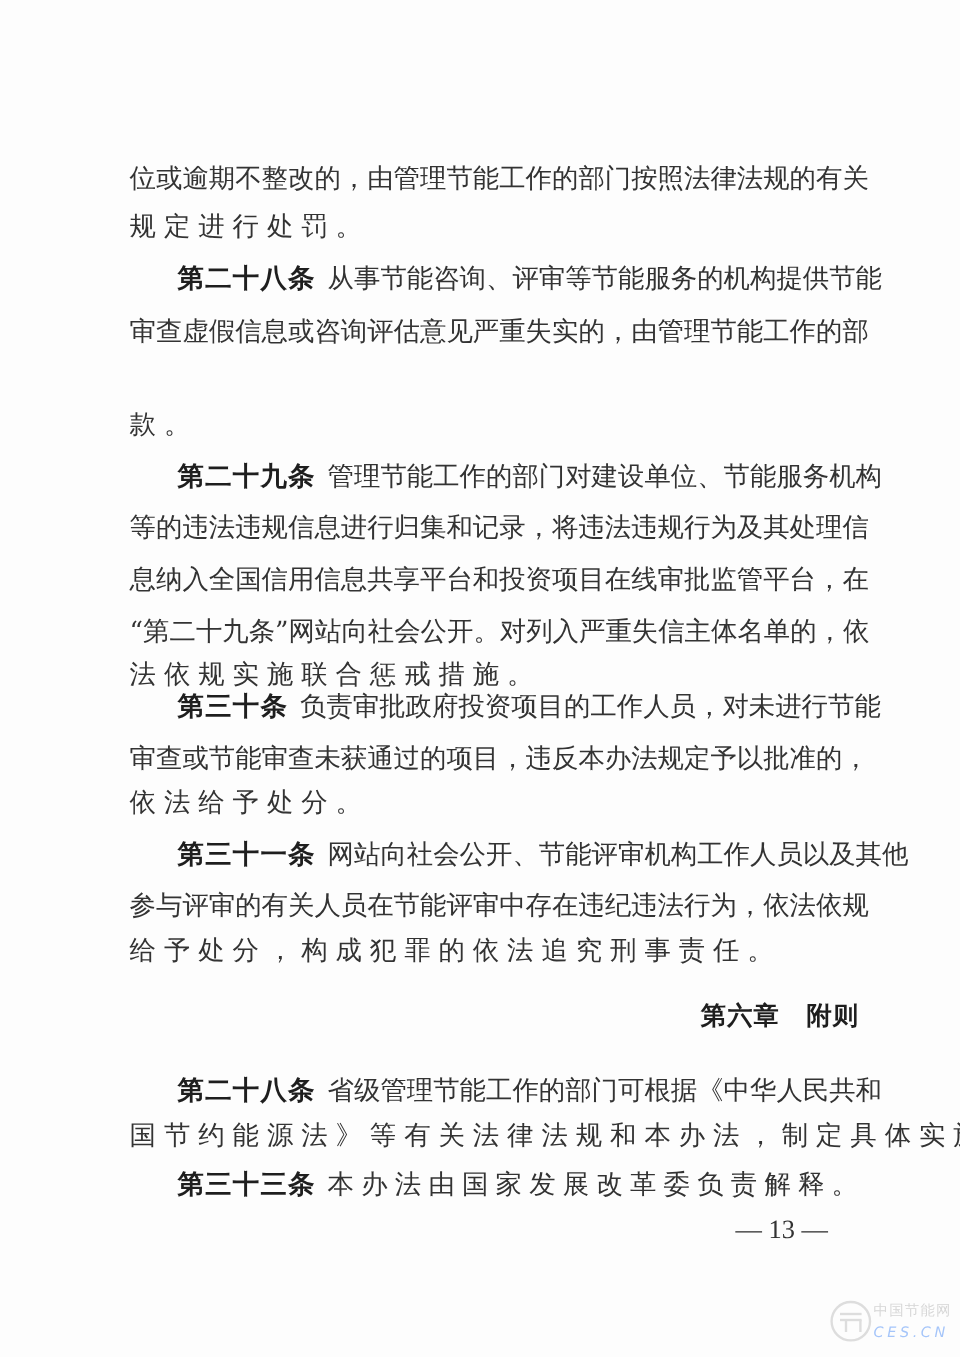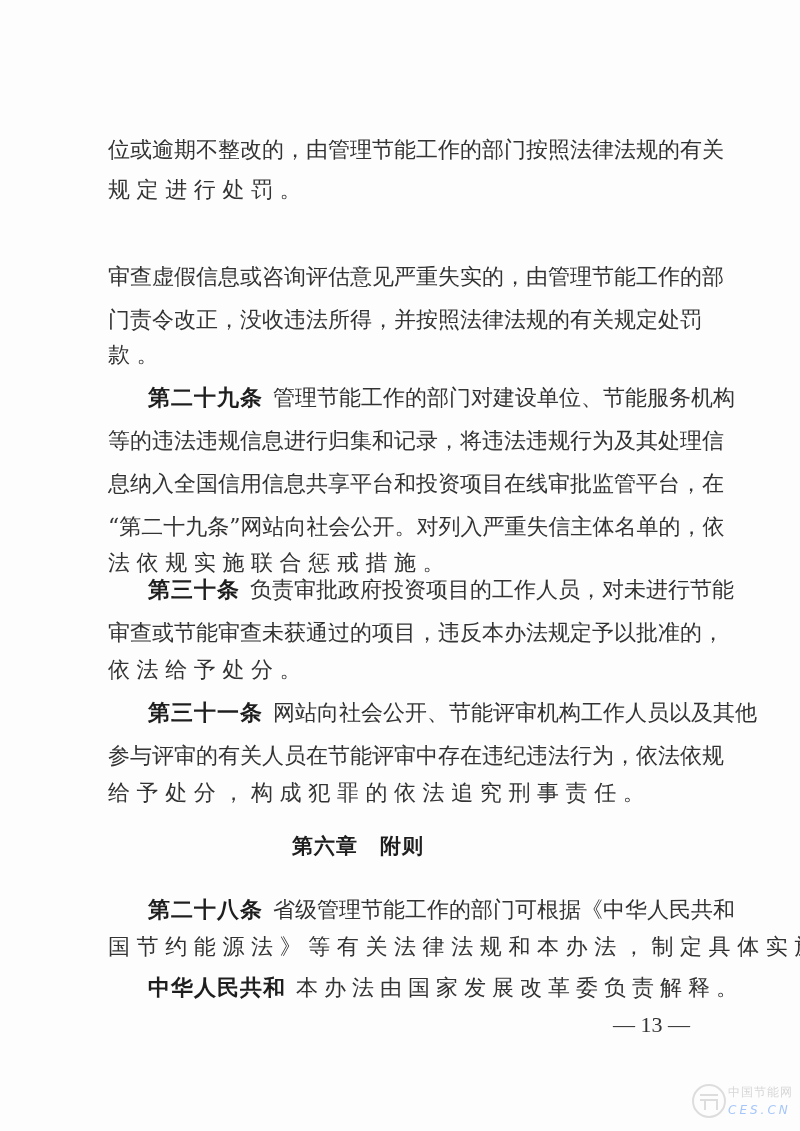--- a/index.html
+++ b/index.html
@@ -44,21 +44,21 @@
       color: #1e1e1e;
       letter-spacing: 1px;
       margin-right: 10px;
     }
     .chapter {
       position: absolute;
       left: 0;
       width: 716px;
       top: 830px;
       height: 32px;
-      text-align: center;
+      text-align: right;
       font-family: "DejaVu Sans", "Liberation Sans", sans-serif;
       font-weight: bold;
       font-size: 21px;
       line-height: 32px;
       color: #1e1e1e;
       letter-spacing: 1px;
     }
     .chapter .gap { display: inline-block; width: 22px; }
     .page-number {
       position: absolute;
@@ -128,22 +128,24 @@
     }
   </style>
 </head>
 <body>
 
 <div class="page">
 
   <div class="line justify" style="top:135px;">位或逾期不整改的，由管理节能工作的部门按照法律法规的有关</div>
   <div class="line" style="top:175px;">规定进行处罚。</div>
 
+  <div class="line indent justify" style="top:218px;">
+    <span class="art">第二十八条</span><span>从事节能咨询、评审等节能服务的机构提供节能</span>
+  </div>
   <div class="line justify" style="top:262px;">审查虚假信息或咨询评估意见严重失实的，由管理节能工作的部</div>
-  <div class="line justify" style="top:305px;">门责令改正，没收违法所得，并按照法律法规的有关规定处罚</div>
   <div class="line" style="top:340px;">款。</div>
 
   <div class="line indent justify" style="top:383px;">
     <span class="art">第二十九条</span><span>管理节能工作的部门对建设单位、节能服务机构</span>
   </div>
   <div class="line justify" style="top:426px;">等的违法违规信息进行归集和记录，将违法违规行为及其处理信</div>
   <div class="line justify" style="top:469px;">息纳入全国信用信息共享平台和投资项目在线审批监管平台，在</div>
   <div class="line justify" style="top:512px;">“第二十九条”网站向社会公开。对列入严重失信主体名单的，依</div>
   <div class="line" style="top:548px;">法依规实施联合惩戒措施。</div>
 
@@ -162,21 +164,21 @@
   <div class="chapter">
     <span>第六章</span><span class="gap"></span><span>附则</span>
   </div>
 
   <div class="line indent justify" style="top:895px;">
     <span class="art">第二十八条</span><span>省级管理节能工作的部门可根据《中华人民共和</span>
   </div>
   <div class="line" style="top:932px;">国节约能源法》等有关法律法规和本办法，制定具体实施办法。</div>
 
   <div class="line indent" style="top:973px; letter-spacing:6px;">
-    <span class="art">中华人民共和</span><span>本办法由国家发展改革委负责解释。</span>
+    <span class="art">第三十三条</span><span>本办法由国家发展改革委负责解释。</span>
   </div>
 
   <div class="page-number">— 13 —</div>
 
   <div class="watermark">
     <span class="logo-circle"></span>
     <span class="wm-cn">中国节能网</span>
     <span class="wm-en">CES.CN</span>
   </div>
 

